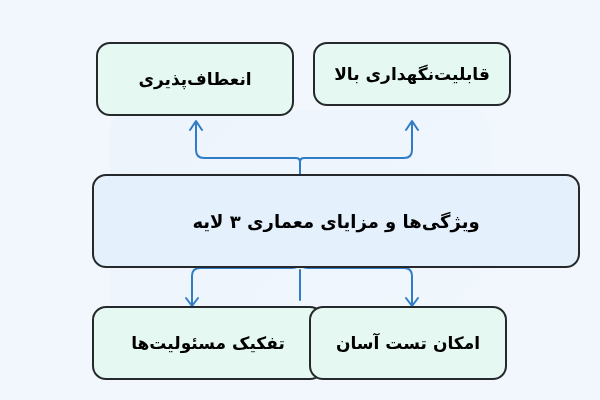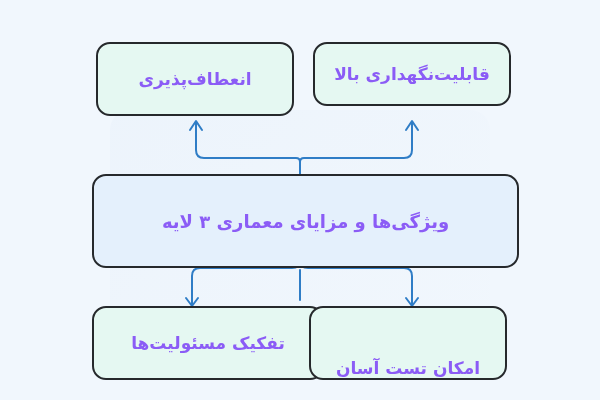--- a/index.html
+++ b/index.html
@@ -1,20 +1,20 @@
 <!DOCTYPE html>
 <html><head>
 <meta charset="utf-8">
 <style>
   html, body { margin:0; padding:0; }
   body { width:600px; height:400px; background:#f1f7fd; position:relative; overflow:hidden;
          font-family:"DejaVu Sans", sans-serif; }
   .box { position:absolute; box-sizing:border-box; border:2px solid #26292c; border-radius:14px;
          display:flex; align-items:center; justify-content:center; direction:rtl;
-         font-weight:bold; color:#8b5cf6; font-size:17px; }
+         font-weight:bold; color:#000000; font-size:17px; }
   .leaf { background:#e5f8f2; }
   .center { background:#e4f0fc; font-size:18px; }
   svg.lines { position:absolute; left:0; top:0; }
   .wm { position:absolute; left:110px; top:110px; width:380px; height:260px; opacity:0.35;
         background:linear-gradient(135deg, rgba(220,232,246,0.6), rgba(241,247,253,0)); border-radius:20px; }
 </style>
 </head>
 <body>
 
 <div class="wm"></div>
@@ -43,23 +43,23 @@
 </svg>
 
 <div class="box leaf" style="left:96px; top:42px; width:198px; height:74px;">
   <span>انعطاف‌پذیری</span>
 </div>
 
 <div class="box leaf" style="left:313px; top:42px; width:198px; height:64px;">
   <span>قابلیت‌نگهداری بالا</span>
 </div>
 
-<div class="box center" style="left:92px; top:174px; width:427px; height:94px;">
+<div class="box center" style="left:92px; top:174px; width:488px; height:94px;">
   <span>ویژگی‌ها و مزایای معماری ۳ لایه</span>
 </div>
 
 <div class="box leaf" style="left:92px; top:306px; width:232px; height:74px;">
   <span>تفکیک مسئولیت‌ها</span>
 </div>
 
-<div class="box leaf" style="left:309px; top:306px; width:198px; height:74px;align-items:flex-end;">
+<div class="box leaf" style="left:309px; top:306px; width:198px; height:74px;">
   <span>امکان تست آسان</span>
 </div>
 
 </body></html>

